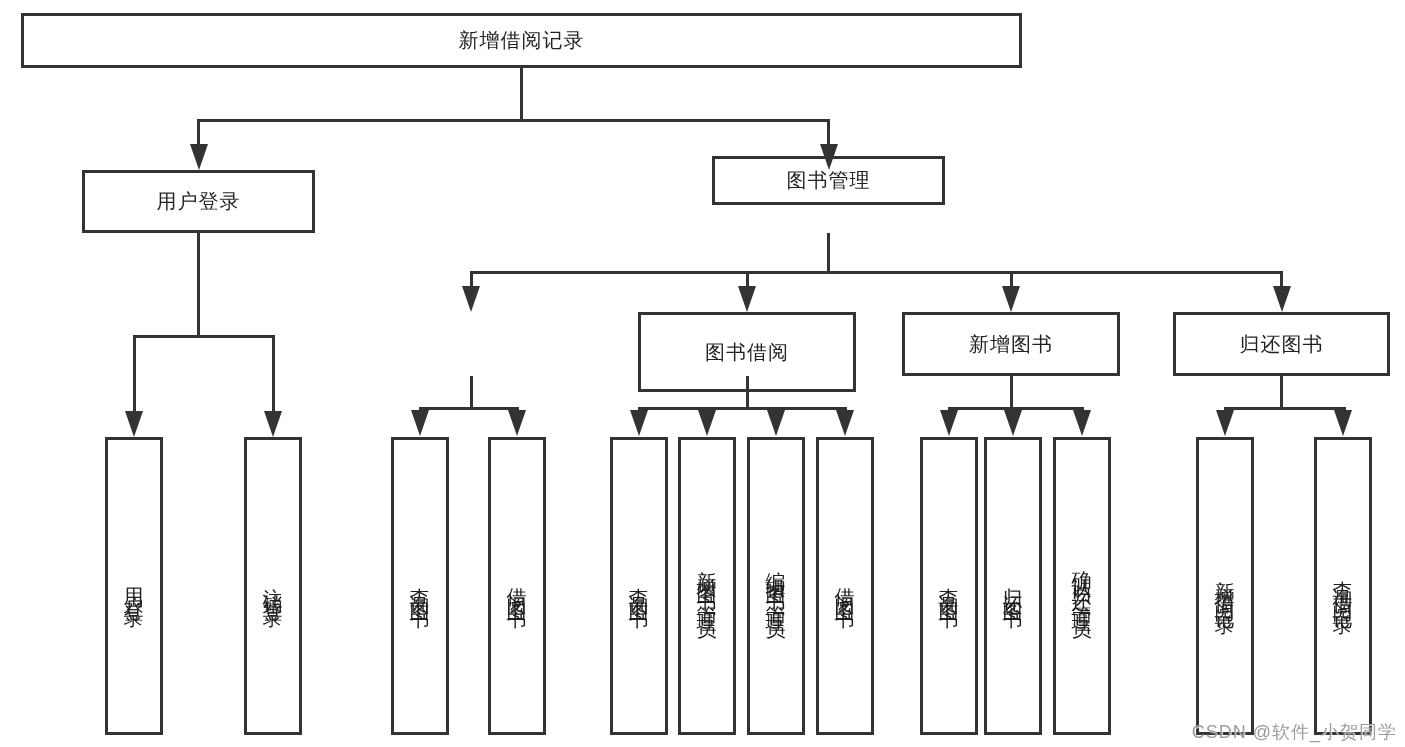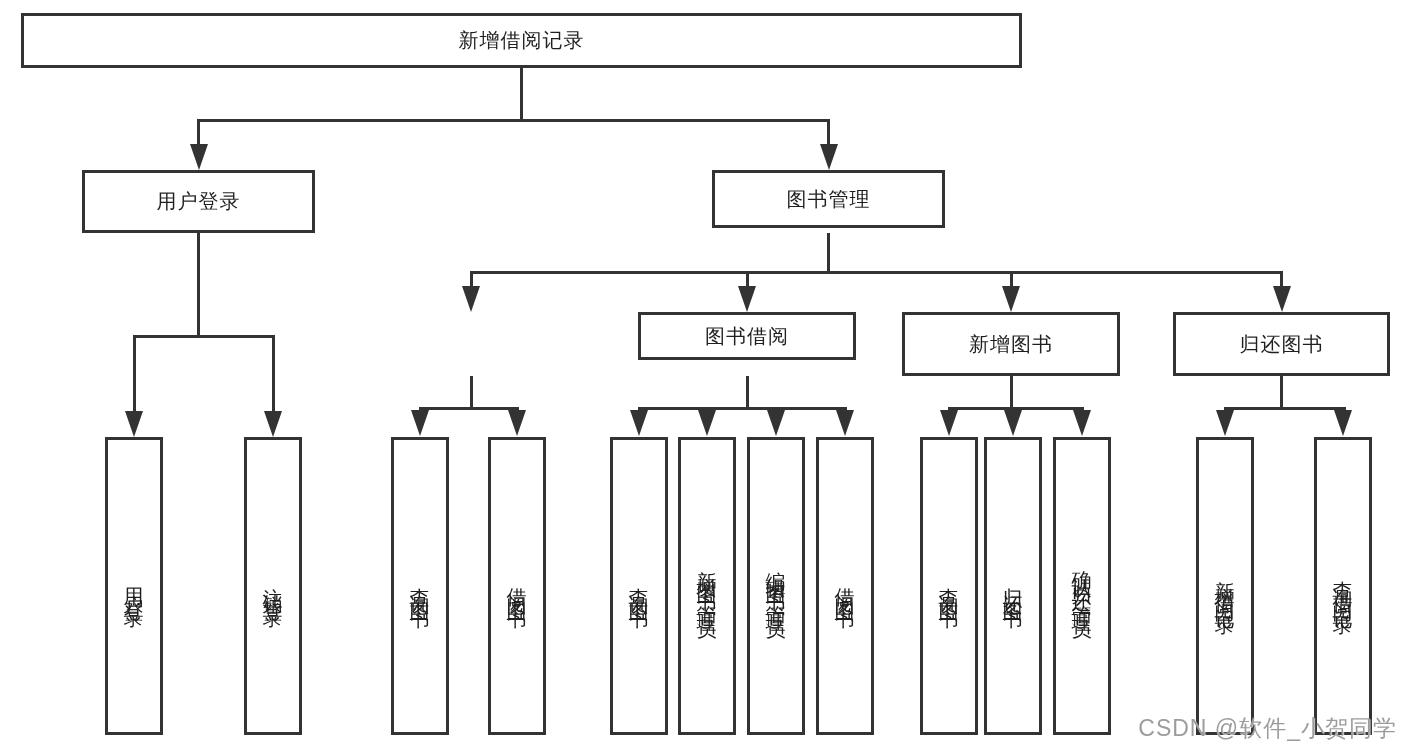--- a/index.html
+++ b/index.html
@@ -46,46 +46,46 @@
   .arrow{
     position:absolute;
     width:0;height:0;
     border-style:solid;
     border-width:26px 9px 0 9px;
     border-color:var(--line) transparent transparent transparent;
   }
   .watermark{
     position:absolute;
     right:8px;bottom:3px;
-    font-size:23px;
+    font-size:18px;
     color:var(--wm);
     letter-spacing:1px;
     text-shadow:1px 1px 1px rgba(255,255,255,0.8);
     white-space:nowrap;
   }
 </style>
 </head>
 <body>
 
 <div class="canvas">
 
   <div class="box" style="left:21px;top:13px;width:1001px;height:55px">
     <span class="lbl">新增借阅记录</span>
   </div>
 
   <div class="box" style="left:82px;top:170px;width:233px;height:63px">
     <span class="lbl">用户登录</span>
   </div>
 
-  <div class="box" style="left:712px;top:170px;width:233px;height:58px">
+  <div class="box" style="left:712px;top:156px;width:233px;height:49px">
     <span class="lbl">图书管理</span>
   </div>
 
 
-  <div class="box" style="left:638px;top:312px;width:218px;height:48px">
+  <div class="box" style="left:638px;top:312px;width:218px;height:80px">
     <span class="lbl">图书借阅</span>
   </div>
 
   <div class="box" style="left:902px;top:312px;width:218px;height:64px">
     <span class="lbl">新增图书</span>
   </div>
 
   <div class="box" style="left:1173px;top:312px;width:217px;height:64px">
     <span class="lbl">归还图书</span>
   </div>

